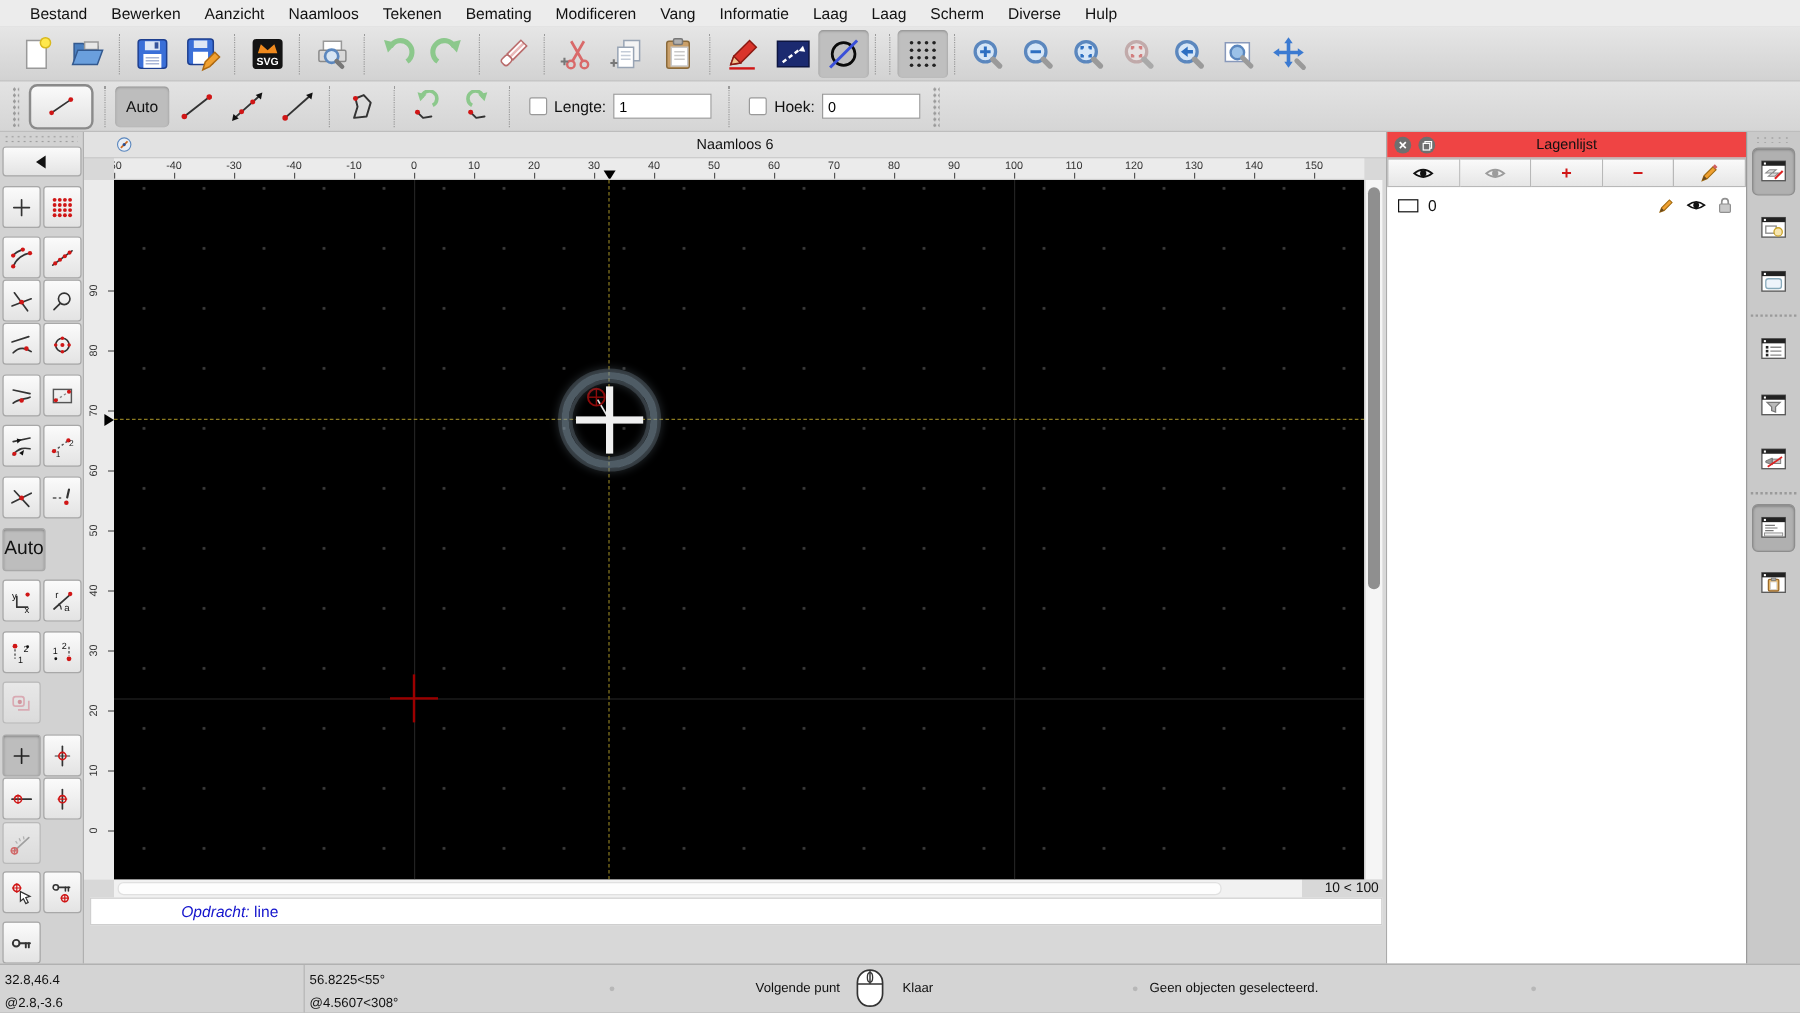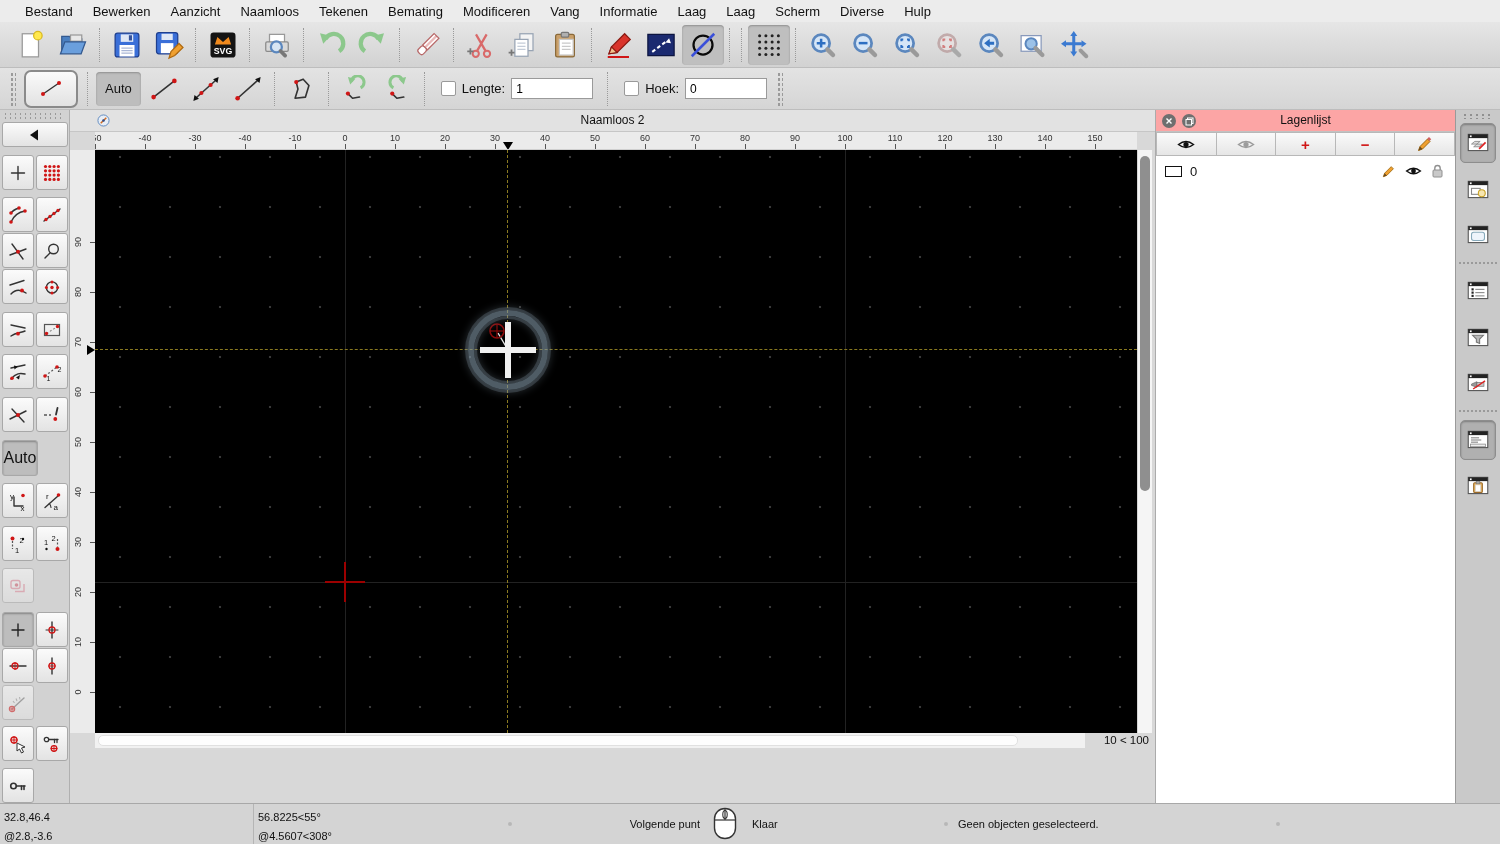--- a/index.html
+++ b/index.html
@@ -73,21 +73,21 @@
   .cmdhist{position:absolute;left:5px;top:638px;width:1077px;height:23px;background:#fff;border:1px solid #cfcfcf;box-sizing:border-box;
            font-size:13px;color:#1414cc;line-height:21px;padding-left:75px;}
   .cmdrow{position:absolute;left:5px;top:663px;width:1077px;height:25px;background:#fff;border:1px solid #cfcfcf;box-sizing:border-box;
           display:flex;align-items:center;font-size:13px;}
   .cmdrow .lbl{margin-left:75px;margin-right:6px;white-space:nowrap;}
   .cmdrow input{flex:1;border:none;outline:none;height:19px;font-size:13px;font-family:"Liberation Sans",sans-serif;}
   .kbbtn{width:20px;height:15px;border:1.5px solid #222;border-radius:2px;margin:0 6px;position:relative;background:#fff;box-sizing:border-box;}
   .kbbtn::after{content:"";position:absolute;left:2px;right:2px;bottom:2px;height:3px;background:#222;}
   
   .lpanel{position:absolute;left:1155px;top:110px;width:300px;height:693px;background:#ececec;border-left:1px solid #ababab;box-sizing:border-box;}
-  .lptitle{position:absolute;left:0;top:0;width:100%;height:22px;background:#fca5a5;border-bottom:1px solid #c2c2c2;box-sizing:border-box;font-size:12px;}
+  .lptitle{position:absolute;left:0;top:0;width:100%;height:22px;background:#ef4444;border-bottom:1px solid #c2c2c2;box-sizing:border-box;font-size:12px;}
   .lptitle .t{position:absolute;left:0;right:0;top:3px;text-align:center;}
   .circ{position:absolute;top:4px;width:14px;height:14px;border-radius:50%;background:#6f6f6f;display:flex;align-items:center;justify-content:center;}
   .lptools{position:absolute;left:0;top:22px;width:100%;height:24px;display:flex;}
   .lptools .b{flex:1;border:1px solid #b8b8b8;border-left:none;background:linear-gradient(#fafafa,#e6e6e6);
               display:flex;align-items:center;justify-content:center;font-size:15px;font-weight:bold;box-sizing:border-box;}
   .lptools .b:first-child{border-left:1px solid #b8b8b8;}
   .red{color:#d01616;}
   .llist{position:absolute;left:0;top:46px;width:100%;height:647px;background:#fff;}
   .lrow{position:absolute;left:0;top:4px;width:100%;height:22px;display:flex;align-items:center;font-size:13px;}
   .swatch{width:17px;height:11px;background:#fff;border:1.5px solid #111;margin:0 8px 0 9px;box-sizing:border-box;}
@@ -643,21 +643,21 @@
       </div>
   </div>
 
   <div class="region">
     <div class="doctitle">
       <svg width="13" height="13" viewBox="0 0 14 14" style="position:absolute;left:27px;top:4px">
           <circle cx="7" cy="7" r="6" fill="#e8eef6" stroke="#5b87be"></circle>
           <path d="M4 10 L10 4" stroke="#d06a20" stroke-width="1.6"></path>
           <circle cx="7" cy="7" r="1.4" fill="#2d4f8e"></circle>
         </svg>
-      <div class="t">Naamloos 2</div>
+      <div class="t">Naamloos 6</div>
     </div>
 
     <div class="hruler">
       <div>
           <span class="rlab" style="left: -15px;">-50</span>
           <i class="rtick" style="left: 0px;"></i>
           <span class="rlab" style="left: 35px;">-40</span>
           <i class="rtick" style="left: 50px;"></i>
           <span class="rlab" style="left: 85px;">-30</span>
           <i class="rtick" style="left: 100px;"></i>
@@ -749,20 +749,21 @@
     </div>
 
     <div class="vscroll">
         <div class="vthumb"></div>
       </div>
     <div class="hscroll">
         <div class="hthumb"></div>
       </div>
     <div class="gridlab">10 &lt; 100</div>
 
+    <div class="cmdhist"><i>Opdracht:</i>&nbsp;<span>line</span></div>
   </div>
 
   <div class="lpanel">
     <div class="lptitle">
       <div class="circ" style="left:6px">
           <svg width="8" height="8" viewBox="0 0 8 8">
             <path d="M1.5 1.5 L6.5 6.5 M6.5 1.5 L1.5 6.5" stroke="#fff" stroke-width="1.4"></path>
           </svg>
         </div>
       <div class="circ" style="left:26px">

